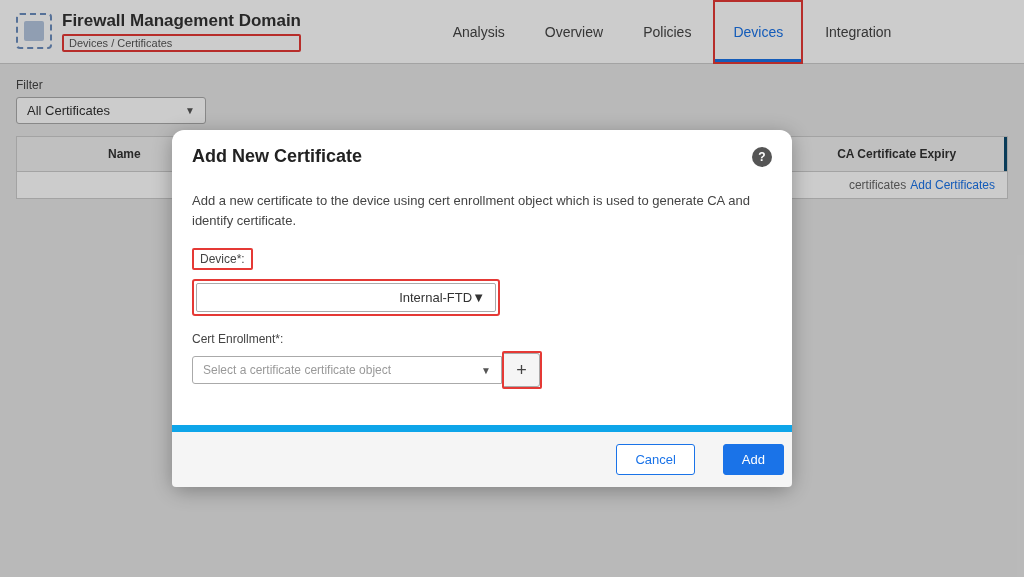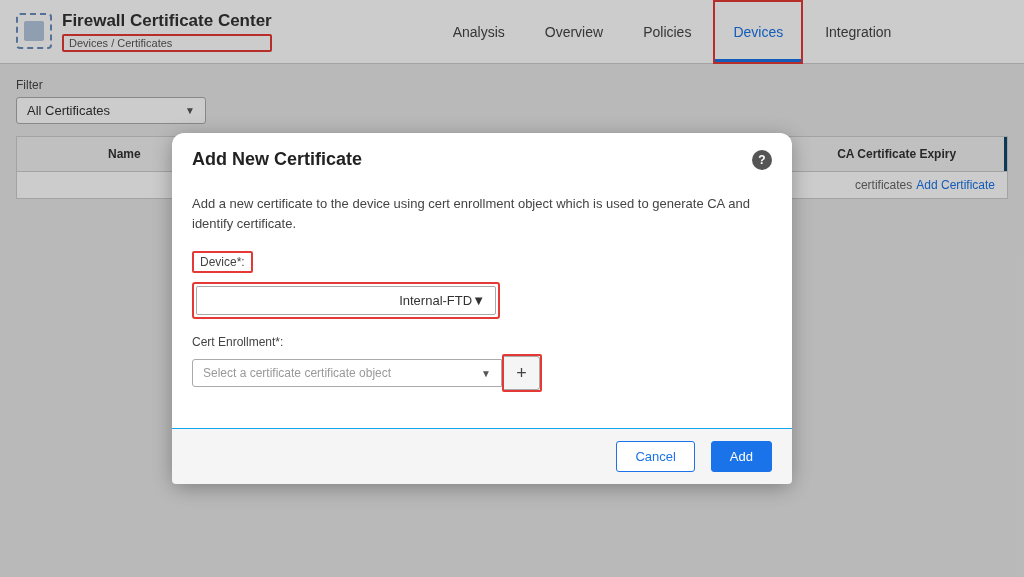--- a/index.html
+++ b/index.html
@@ -320,24 +320,24 @@
       align-items: center;
       justify-content: center;
       cursor: pointer;
       font-size: 18px;
       color: #444;
     }
 
     .modal-footer {
       display: flex;
       justify-content: flex-end;
-      padding: 12px 20px;
-      gap: 16px;
+      padding: 12px 8px;
+      gap: 28px;
       background: #f5f5f5;
-      border-top: 1px solid #0ea5e9;
+      border-top: 7px solid #0ea5e9;
       border-radius: 0 0 4px 4px;
     }
 
     .btn-cancel {
       padding: 7px 18px;
       border: 1px solid #1a73e8;
       border-radius: 3px;
       background: #fff;
       color: #1a73e8;
       font-size: 13px;
@@ -373,21 +373,21 @@
   </style>
 </head>
 <body>
 
 <div class="top-bar">
   <div class="logo-section">
     <div class="logo-icon">
       <div class="logo-icon-inner"></div>
     </div>
     <div class="logo-text-area">
-      <span class="app-title">Firewall Certificate Center</span>
+      <span class="app-title">Firewall Management Domain</span>
       <span class="breadcrumb">Devices / Certificates</span>
     </div>
   </div>
 
   <nav class="nav-menu">
     <button class="nav-item">Analysis</button>
     <button class="nav-item">Overview</button>
     <button class="nav-item">Policies</button>
     <button class="nav-item active">Devices</button>
     <button class="nav-item">Integration</button>
@@ -414,21 +414,21 @@
       </div>
       <div class="table-header-cell col-identity">
         <strong>Identity Certificate Expiry</strong>
       </div>
       <div class="table-header-cell col-ca">
         <strong>CA Certificate Expiry</strong>
       </div>
     </div>
     <div class="row-link-area">
       <span class="link-text">certificates</span>
-      <span class="link-blue">Add Certificate</span>
+      <span class="link-blue">Add Certificates</span>
     </div>
   </div>
 </div>
 
 <div class="modal-overlay">
   <div class="modal">
     <div class="modal-header">
       <span class="modal-title">Add New Certificate</span>
       <div class="modal-help">?</div>
     </div>

